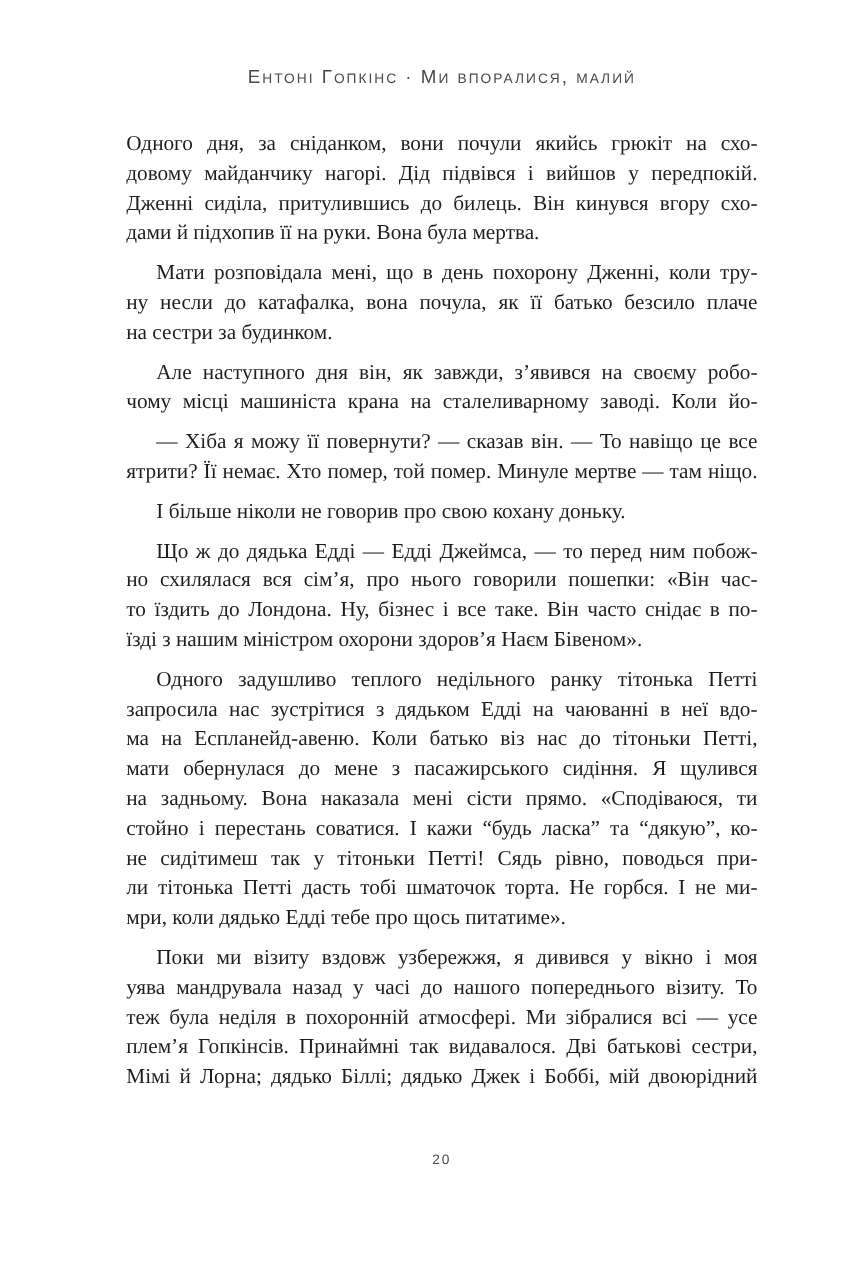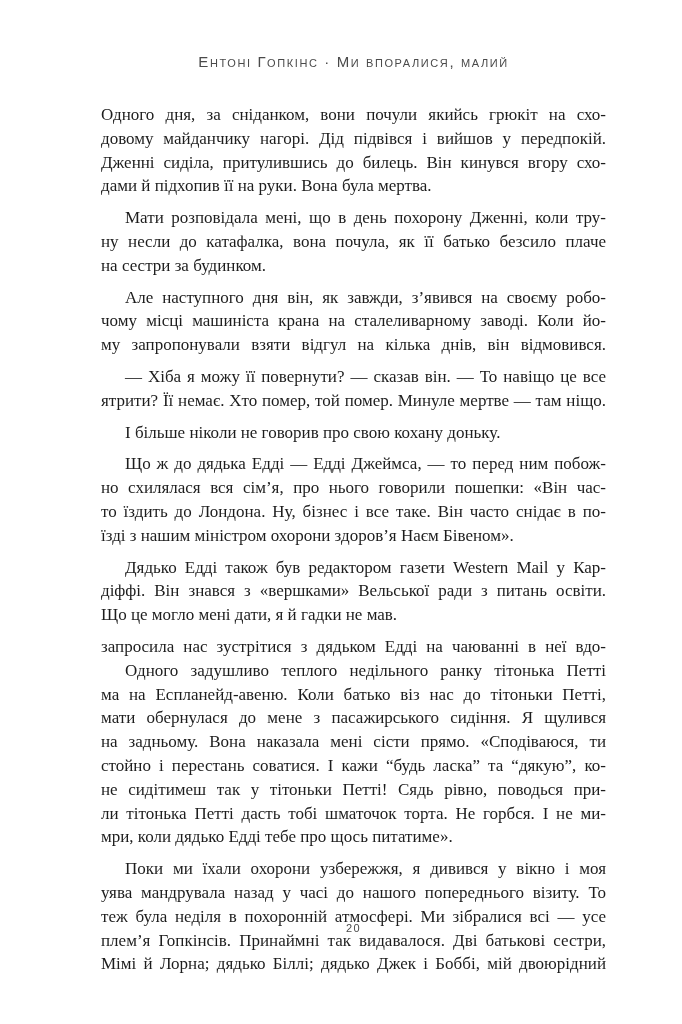--- a/index.html
+++ b/index.html
@@ -68,53 +68,47 @@
         <div class="line final">дами й підхопив її на руки. Вона була мертва.</div>
       </div>
       <div class="paragraph">
         <div class="line indent">Мати розповідала мені, що в день похорону Дженні, коли тру-</div>
         <div class="line">ну несли до катафалка, вона почула, як її батько безсило плаче</div>
         <div class="line final">на сестри за будинком.</div>
       </div>
       <div class="paragraph">
         <div class="line indent">Але наступного дня він, як завжди, з’явився на своєму робо-</div>
         <div class="line">чому місці машиніста крана на сталеливарному заводі. Коли йо-</div>
-        <div class="line">му запропонували взяти відгул на кілька днів, він відмовився.</div>
       </div>
       <div class="paragraph">
         <div class="line indent">— Хіба я можу її повернути? — сказав він. — То навіщо це все</div>
         <div class="line">ятрити? Її немає. Хто помер, той помер. Минуле мертве — там ніщо.</div>
       </div>
       <div class="paragraph">
         <div class="line indent final">І більше ніколи не говорив про свою кохану доньку.</div>
       </div>
       <div class="paragraph">
         <div class="line indent">Що ж до дядька Едді — Едді Джеймса, — то перед ним побож-</div>
         <div class="line">но схилялася вся сім’я, про нього говорили пошепки: «Він час-</div>
         <div class="line">то їздить до Лондона. Ну, бізнес і все таке. Він часто снідає в по-</div>
         <div class="line final">їзді з нашим міністром охорони здоров’я Наєм Бівеном».</div>
       </div>
       <div class="paragraph">
-        <div class="line indent">Дядько Едді також був редактором газети Western Mail у Кар-</div>
-        <div class="line">діффі. Він знався з «вершками» Вельської ради з питань освіти.</div>
-        <div class="line final">Що це могло мені дати, я й гадки не мав.</div>
-      </div>
-      <div class="paragraph">
+        <div class="line indent">Одного задушливо теплого недільного ранку тітонька Петті</div>
         <div class="line">запросила нас зустрітися з дядьком Едді на чаюванні в неї вдо-</div>
-        <div class="line indent">Одного задушливо теплого недільного ранку тітонька Петті</div>
         <div class="line">ма на Еспланейд-авеню. Коли батько віз нас до тітоньки Петті,</div>
         <div class="line">мати обернулася до мене з пасажирського сидіння. Я щулився</div>
         <div class="line">на задньому. Вона наказала мені сісти прямо. «Сподіваюся, ти</div>
         <div class="line">стойно і перестань соватися. І кажи “будь ласка” та “дякую”, ко-</div>
         <div class="line">не сидітимеш так у тітоньки Петті! Сядь рівно, поводься при-</div>
         <div class="line">ли тітонька Петті дасть тобі шматочок торта. Не горбся. І не ми-</div>
         <div class="line final">мри, коли дядько Едді тебе про щось питатиме».</div>
       </div>
       <div class="paragraph">
-        <div class="line indent">Поки ми їхали охорони узбережжя, я дивився у вікно і моя</div>
+        <div class="line indent">Поки ми візиту вздовж узбережжя, я дивився у вікно і моя</div>
         <div class="line">уява мандрувала назад у часі до нашого попереднього візиту. То</div>
         <div class="line">теж була неділя в похоронній атмосфері. Ми зібралися всі — усе</div>
         <div class="line">плем’я Гопкінсів. Принаймні так видавалося. Дві батькові сестри,</div>
         <div class="line">Мімі й Лорна; дядько Біллі; дядько Джек і Боббі, мій двоюрідний</div>
       </div>
     </div>
 
   <div class="page-number">20</div>
 </div>
 

